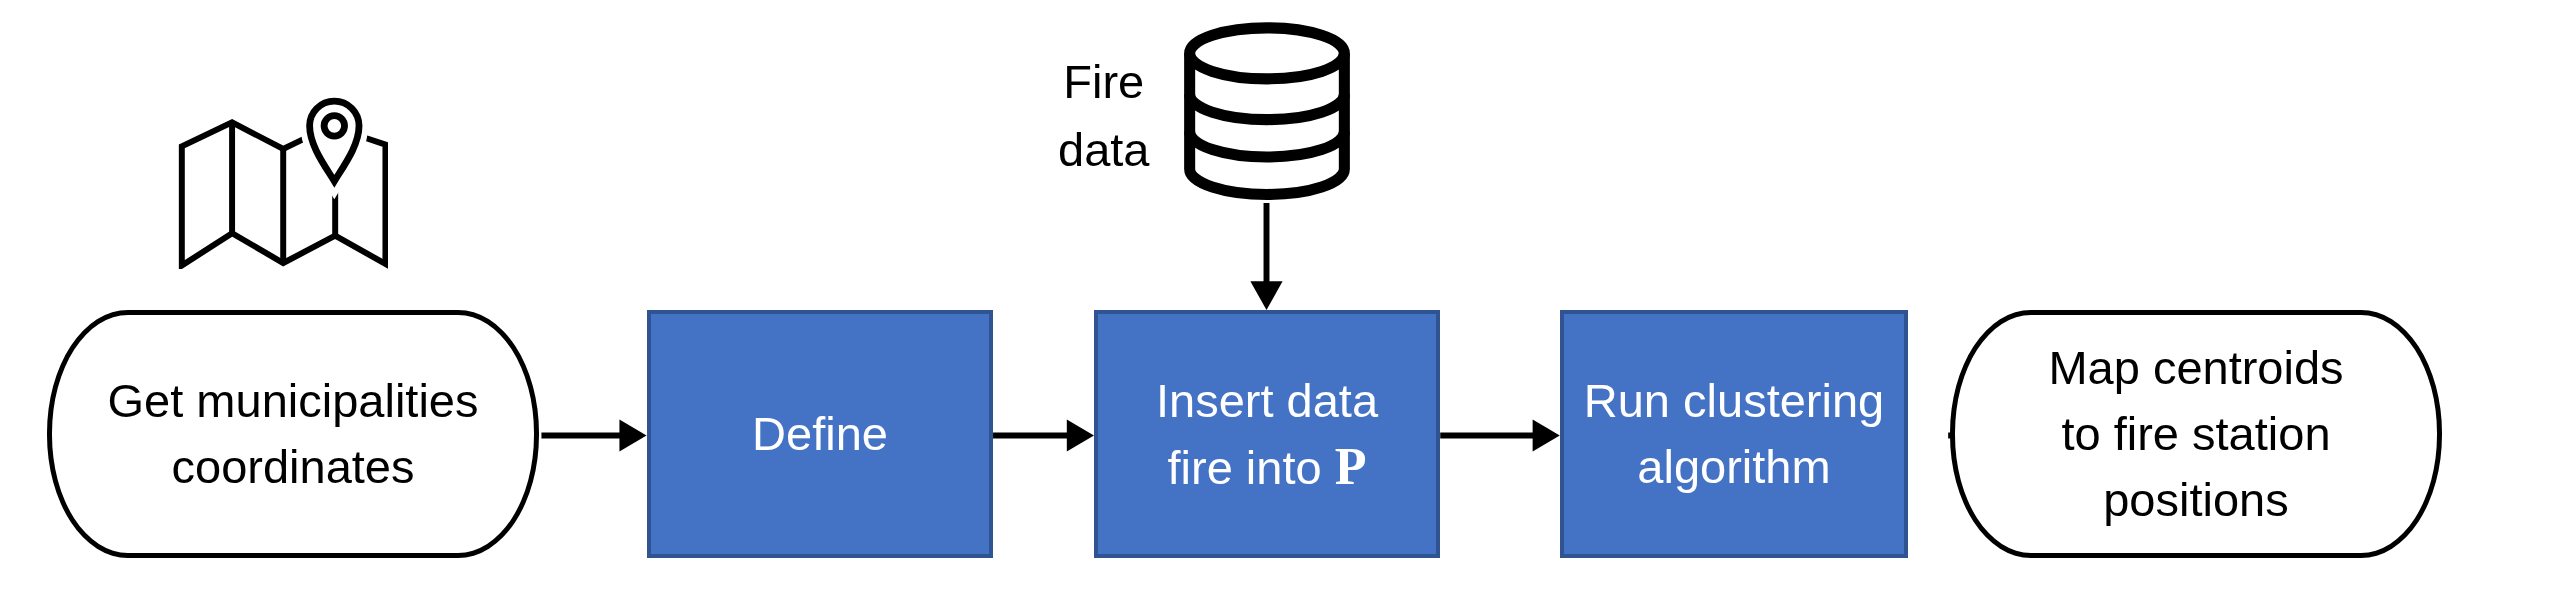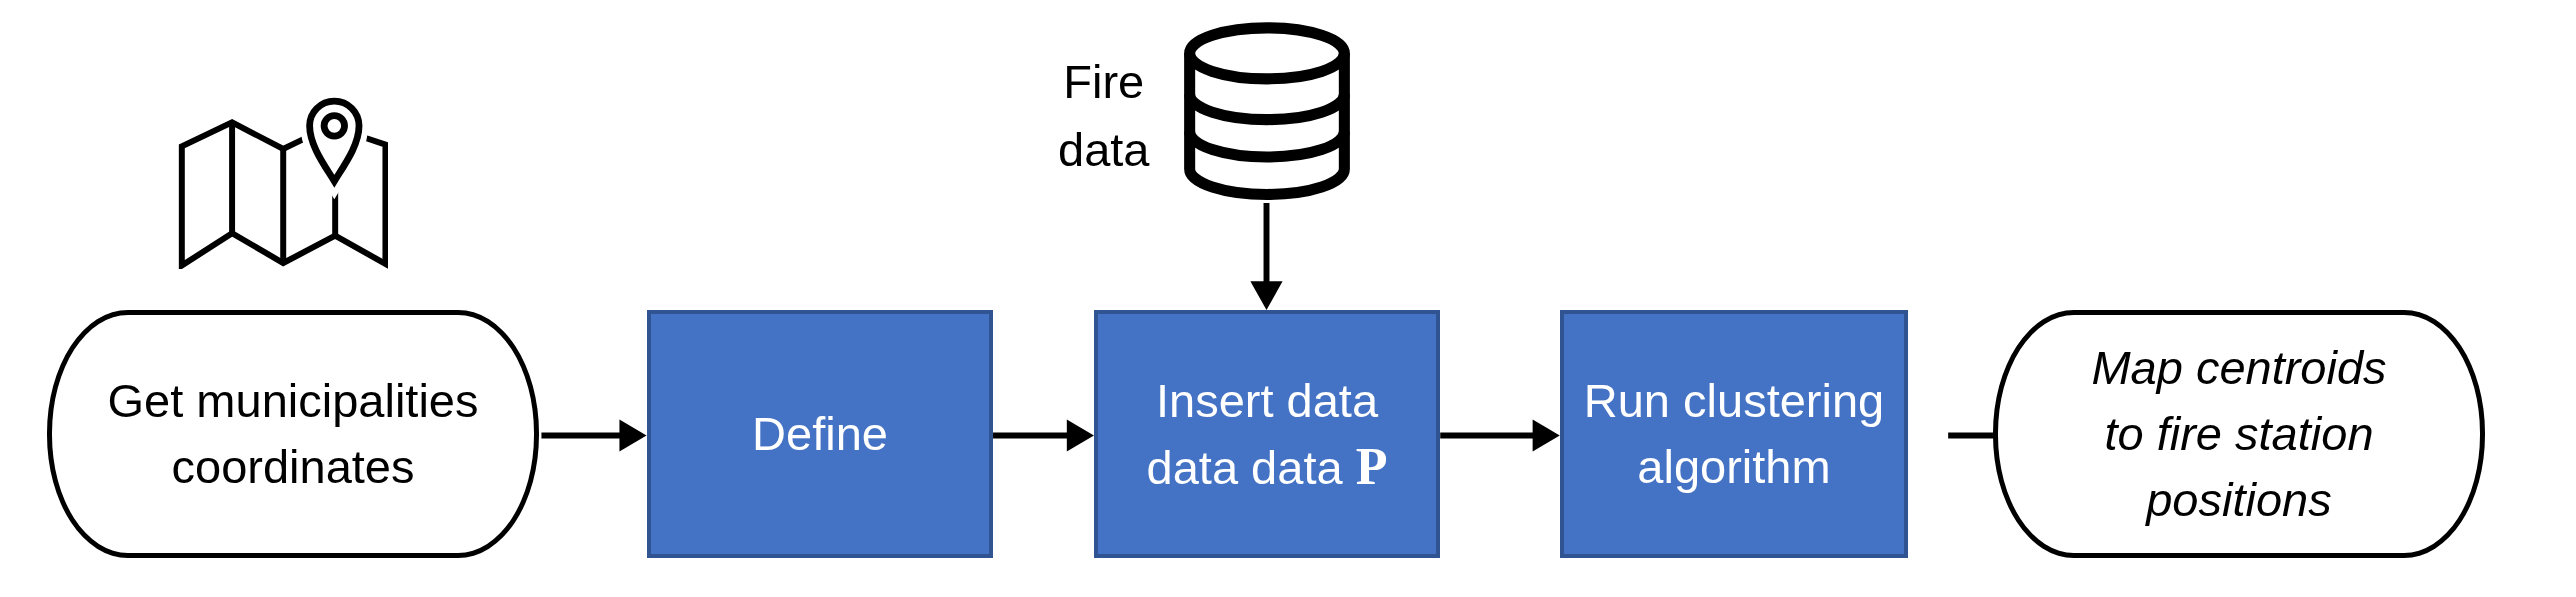--- a/index.html
+++ b/index.html
@@ -51,21 +51,21 @@
     line-height: 68px;
     text-align: center;
   }
   .annotation .line { white-space: pre; }
 
   
   #node-start  { left: 47px;   top: 310px; width: 492px; height: 248px; }
   #node-define { left: 647px;  top: 310px; width: 346px; height: 248px; }
   #node-insert { left: 1094px; top: 310px; width: 346px; height: 248px; }
   #node-run    { left: 1560px; top: 310px; width: 348px; height: 248px; }
-  #node-end    { left: 1993px; top: 310px; width: 492px; height: 248px; font-style: italic; }
+  #node-end    { left: 1950px; top: 310px; width: 492px; height: 248px; }
 
   #fire-data-label { left: 1058px; top: 48px; }
 
   .icon, .arrow { position: absolute; }
   #map-icon { left: 175px;  top: 90px; }
   #db-icon  { left: 1182px; top: 19px; }
 
   #arrow-1    { left: 541px;  top: 416px; }
   #arrow-2    { left: 993px; top: 416px; }
   #arrow-3    { left: 1440px; top: 416px; }
@@ -141,21 +141,21 @@
   </svg>
 
   <svg id="arrow-down" class="arrow" width="41" height="107" viewBox="0 0 48 126">
     <line class="connector-stroke" stroke-width="7" x1="24" y1="0" x2="24" y2="94"></line>
     <polygon class="connector-head" points="5,92 43,92 24,126"></polygon>
   </svg>
 
   <div id="node-insert" class="node process">
     <div class="label">
         <div class="line"><span>Insert data</span></div>
-        <div class="line"><span>data data </span><span class="mathbf">P</span></div>
+        <div class="line"><span>fire into </span><span class="mathbf">P</span></div>
       </div>
   </div>
 
   <svg id="arrow-3" class="arrow" width="120" height="39" viewBox="0 0 141 46">
     <line class="connector-stroke" stroke-width="7" x1="0" y1="23" x2="111" y2="23"></line>
     <polygon class="connector-head" points="109,4 109,42 141,23"></polygon>
   </svg>
 
   <div id="node-run" class="node process">
     <div class="label">

